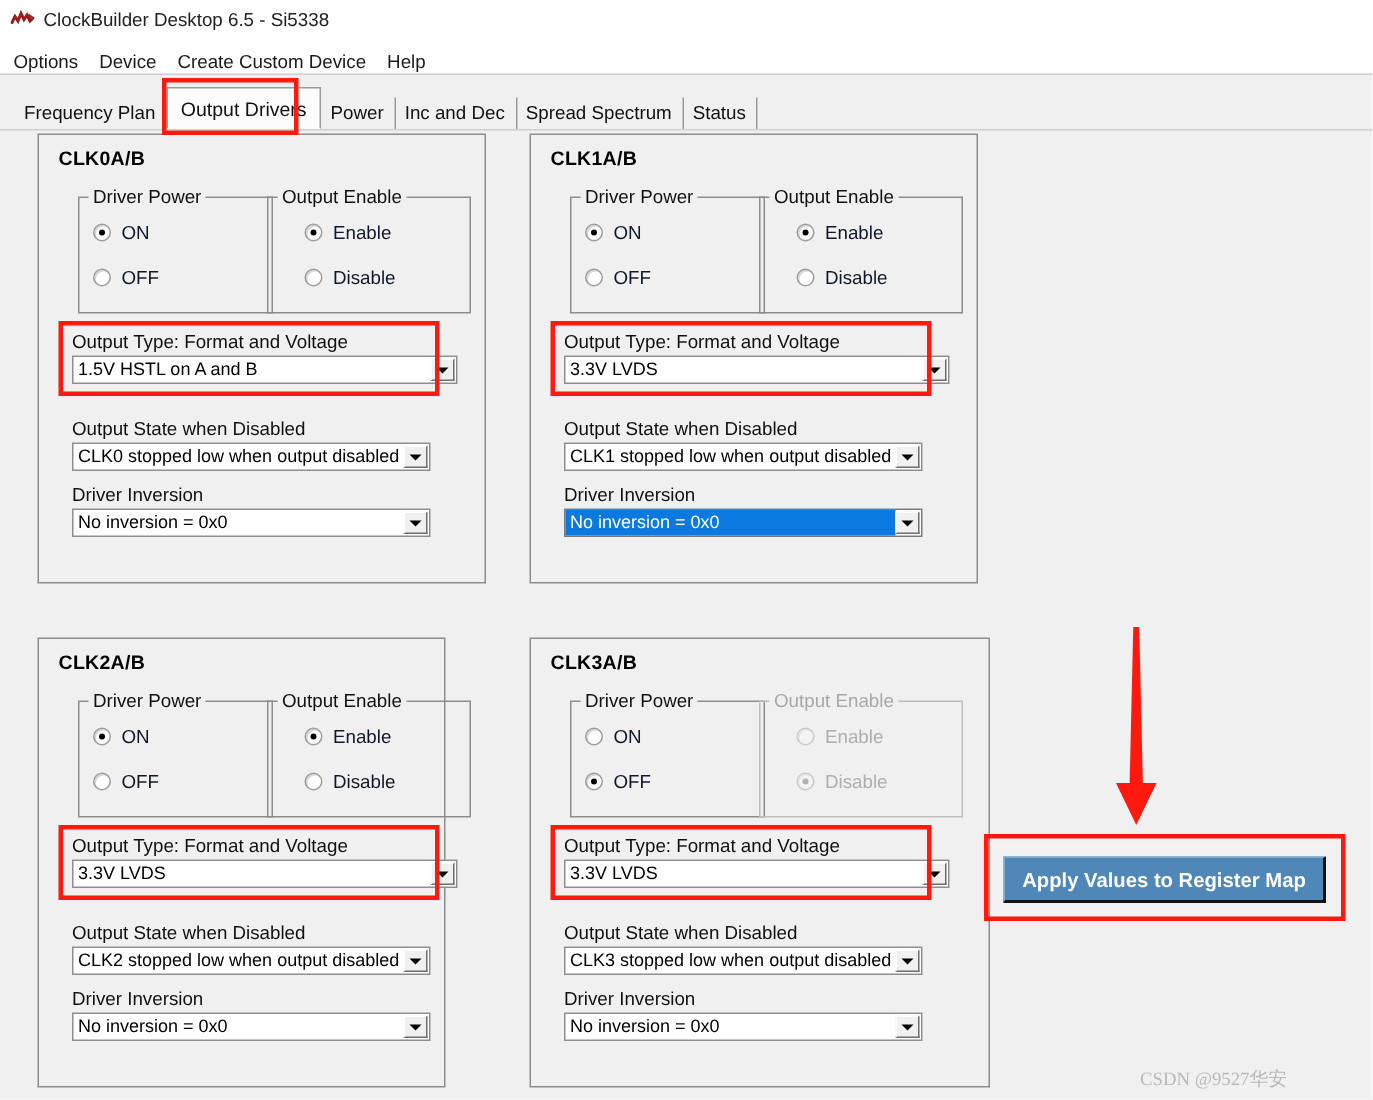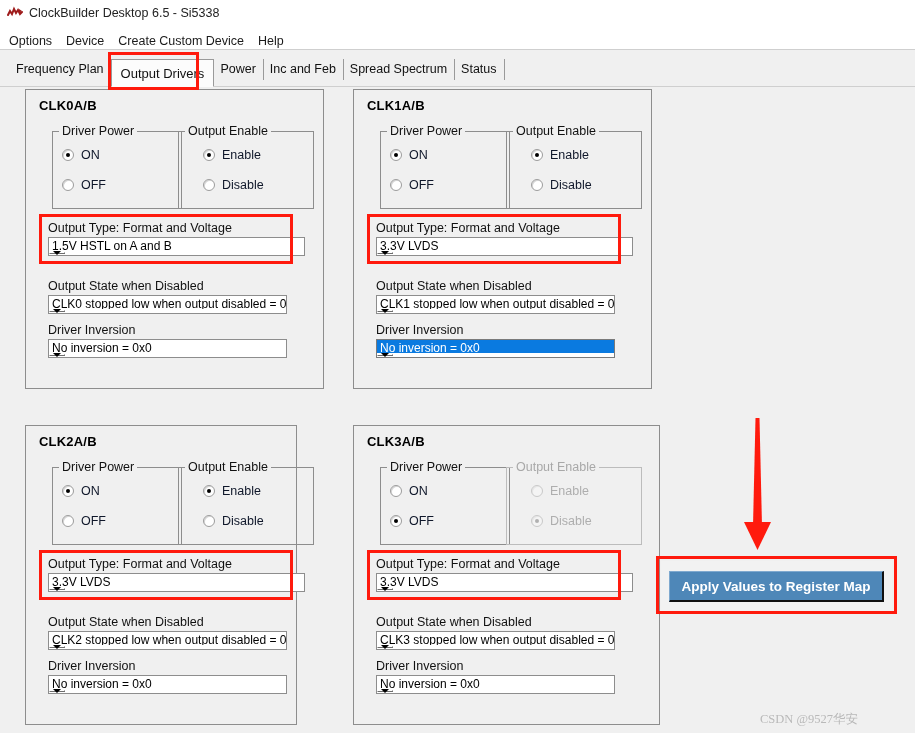--- a/index.html
+++ b/index.html
@@ -67,20 +67,21 @@
     border-top: 1px solid #cfcfcf;
     box-sizing: border-box;
   }
 
   
   #tabstrip {
     position: absolute;
     left: 0; top: 9px;
     width: 915px; height: 27px;
     display: flex;
+    align-items: flex-end;
     padding-left: 9px;
     box-sizing: border-box;
   }
   .tab {
     height: 21px;
     line-height: 21px;
     padding: 0 7px;
     font-size: 12.5px;
     background: #f0f0f0;
     border-left: 1px solid #9a9a9a;
@@ -199,21 +200,20 @@
   
   .combo {
     position: absolute;
     height: 19px;
     background: #ffffff;
     border: 1px solid #8d8d8d;
     box-sizing: border-box;
     display: flex;
     align-items: stretch;
     cursor: default;
-    flex-direction: column;
   }
   .combo-text {
     flex: 1 1 auto;
     font-size: 12px;
     color: #000000;
     line-height: 17px;
     padding-left: 3px;
     white-space: nowrap;
     overflow: hidden;
   }
@@ -312,21 +312,21 @@
   <div class="menu-item">Create Custom Device</div>
   <div class="menu-item">Help</div>
 </div>
 
 <div id="window-body">
 
   <div id="tabstrip">
     <div class="tab plain">Frequency Plan</div>
     <div class="tab active">Output Drivers</div>
     <div class="tab plain">Power</div>
-    <div class="tab plain">Inc and Feb</div>
+    <div class="tab plain">Inc and Dec</div>
     <div class="tab plain">Spread Spectrum</div>
     <div class="tab plain">Status</div>
   </div>
   <div id="tab-underline"></div>
 
   <div class="clk-panel" style="left:25px; top:39px; width:299px; height:300px;">
     <div class="clk-title">CLK0A/B</div>
 
     <div class="groupbox" style="left:26px; top:41px; width:130px; height:78px;">
       <div class="groupbox-label">Driver Power</div>

